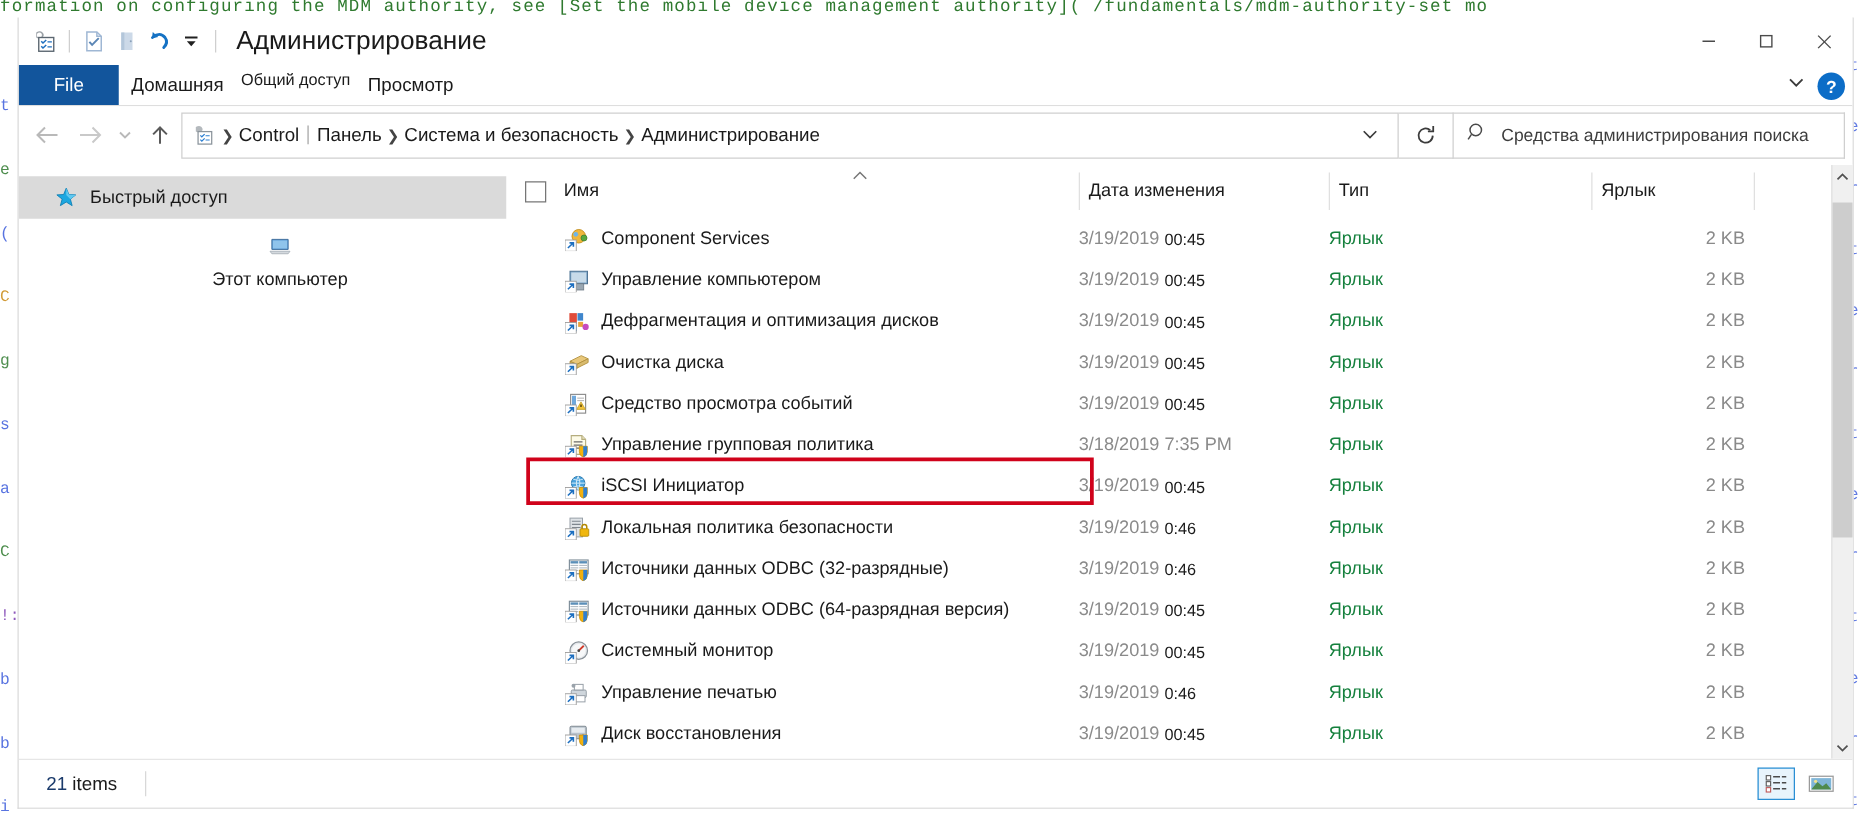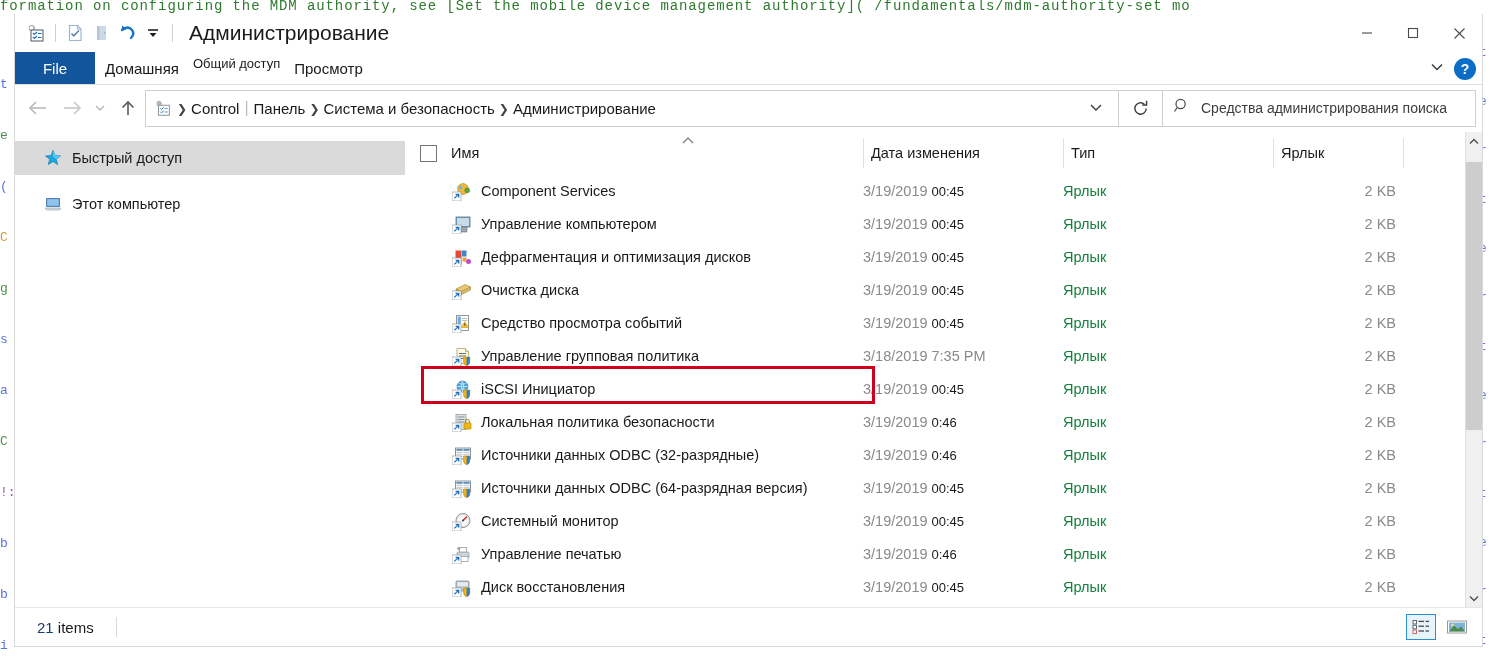--- a/index.html
+++ b/index.html
@@ -240,21 +240,21 @@
   .nav-item {
     height: 34px;
     display: flex;
     align-items: center;
     padding-left: 28px;
     gap: 9px;
     font-size: 14.5px;
     color: #1a1a1a;
   }
   .nav-item.selected { background: #dadada; }
-  .nav-item.gap { margin-top: 12px; }
+  .nav-item.gap { margin-top: 12px; flex-direction: column; }
   .nav-ico { width: 20px; height: 20px; display: flex; align-items: center; justify-content: center; }
 
   
   .listpane {
     flex: 1;
     position: relative;
     min-width: 0;
     display: flex;
     flex-direction: column;
   }

